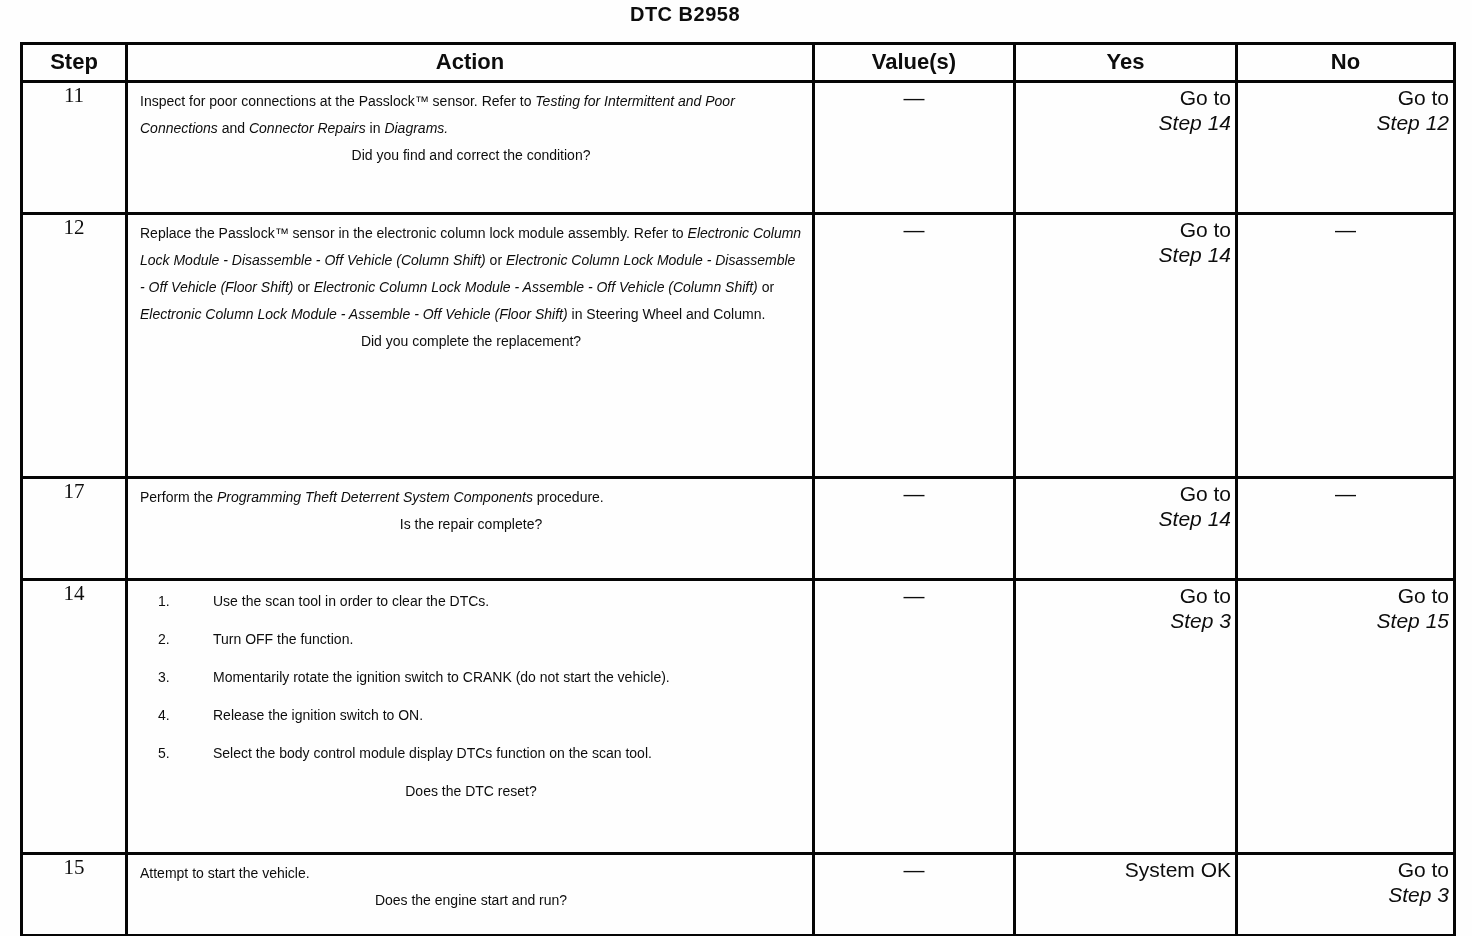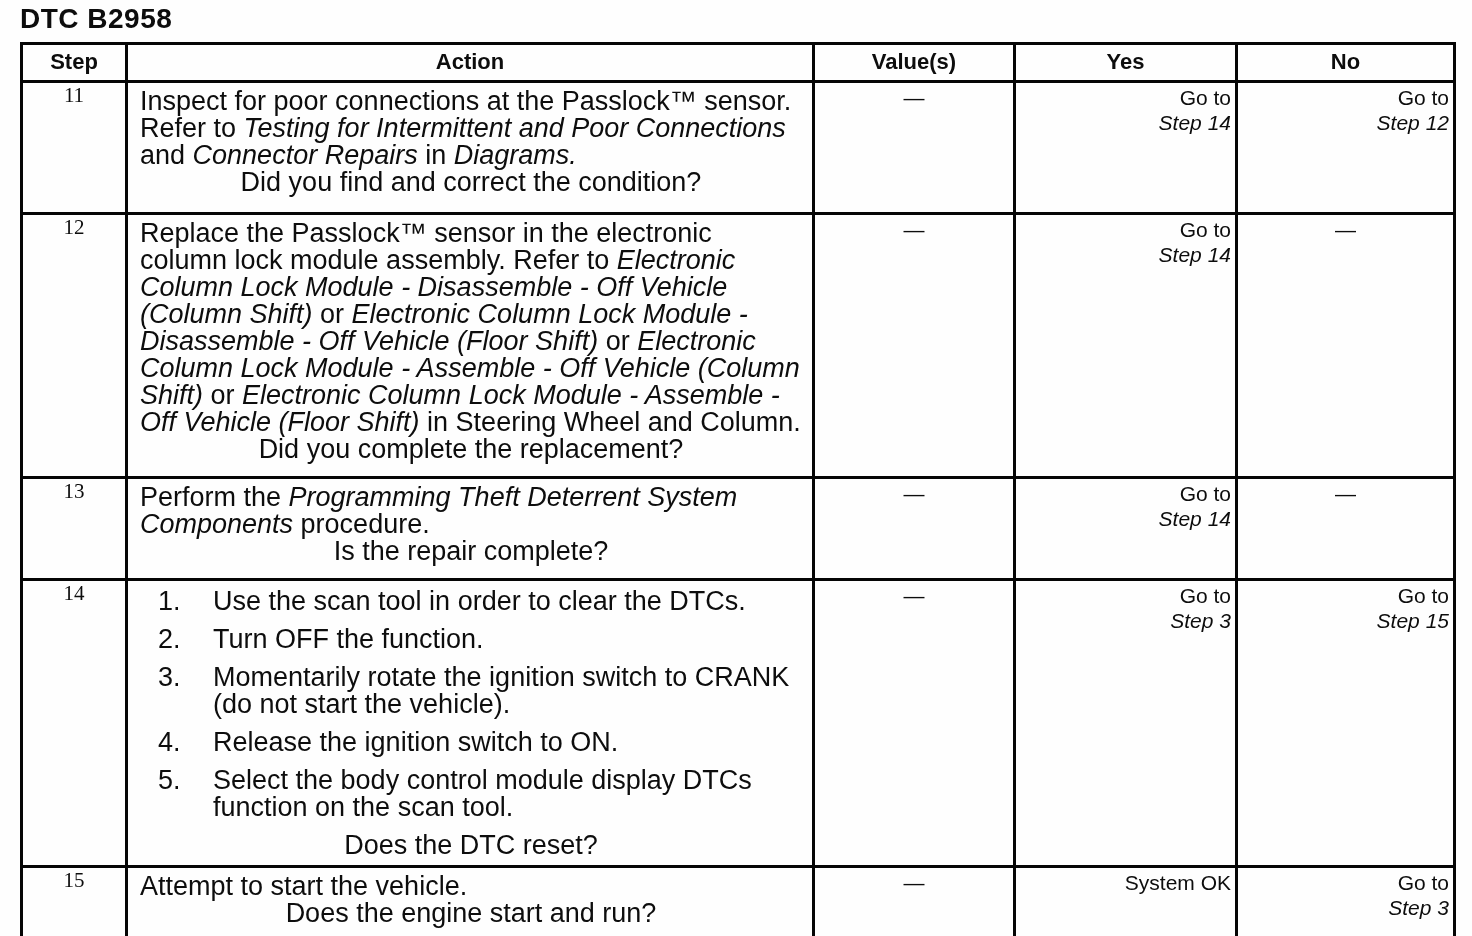--- a/index.html
+++ b/index.html
@@ -7,22 +7,22 @@
     position:relative;
     width:1472px;height:936px;
     background:#fefefe;
     font-family:"Liberation Sans", sans-serif;
     color:#0d0d0d;
     overflow:hidden;
   }
   #doc-title{
     position:absolute;
     top:3px;left:20px;width:1330px;
-    text-align:left;
-    font-size:28px;
+    text-align:center;
+    font-size:20px;
     font-weight:bold;
     letter-spacing:0.5px;
   }
   table.dtc{
     position:absolute;
     top:42px;left:20px;
     border-collapse:collapse;
     table-layout:fixed;
     width:1433px;
   }
@@ -39,21 +39,21 @@
     vertical-align:middle;
     padding:4px 0 5px 0;
   }
   td.step{
     text-align:center;
     vertical-align:middle;
     font-size:21px;
     font-family:Liberation Serif, serif;
   }
   td.action{
-    font-size:27px;
+    font-size:14px;
     line-height:27px;
   }
   .action-inner{
     display:flex;
     flex-direction:column;
     justify-content:space-between;
     height:100%;
     box-sizing:border-box;
     padding:5px 10px 6px 12px;
   }
@@ -159,21 +159,21 @@
               <span>Go to </span>
               <span class="i">Step 14</span>
             </div>
           </td>
       <td class="yn">
             <div class="cell-center">—</div>
           </td>
     </tr>
 
     <tr style="height:102px">
-      <td class="step">13</td>
+      <td class="step">17</td>
       <td class="action">
         <div class="action-inner">
           <p class="para"><span>Perform the </span><span class="i">Programming Theft Deterrent System Components</span><span> procedure.</span></p>
           <p class="question">Is the repair complete?</p>
         </div>
       </td>
       <td class="val">
             <div class="cell-center">—</div>
           </td>
       <td class="yn">

